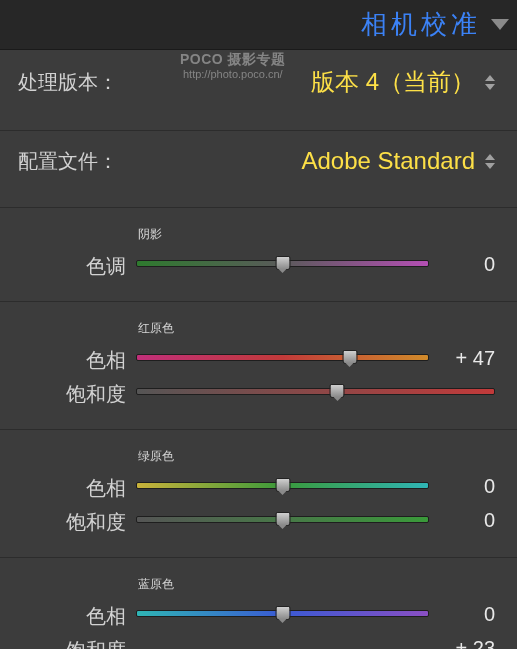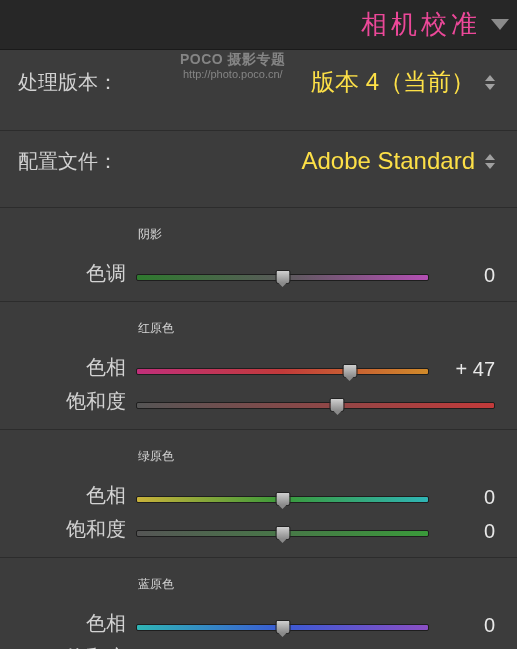--- a/index.html
+++ b/index.html
@@ -32,21 +32,21 @@
     pointer-events: none;
   }
   .watermark .brand {
     font-size: 14px;
     font-weight: bold;
     letter-spacing: 0.5px;
     margin-top: 45px;
   }
   .panel-title {
     font-size: 26px;
-    color: #ec4899;
+    color: #3b82f6;
     letter-spacing: 4px;
     margin-right: 6px;
   }
   .collapse-icon {
     width: 0; height: 0;
     border-left: 9px solid transparent;
     border-right: 9px solid transparent;
     border-top: 11px solid #8a8a8a;
     margin-left: 4px;
   }
@@ -95,21 +95,21 @@
     border-bottom: 1px solid #2c2c2c;
   }
   .group-header {
     font-size: 12px;
     color: #d6d6d6;
     margin-left: 120px;
     margin-bottom: 10px;
   }
   .slider-row {
     display: flex;
-    align-items: flex-end;
+    align-items: flex-start;
     height: 34px;
   }
   .slider-label {
     width: 118px;
     text-align: right;
     font-size: 20px;
     color: #d2d2d2;
     padding-right: 10px;
   }
   .slider-track-wrap {

